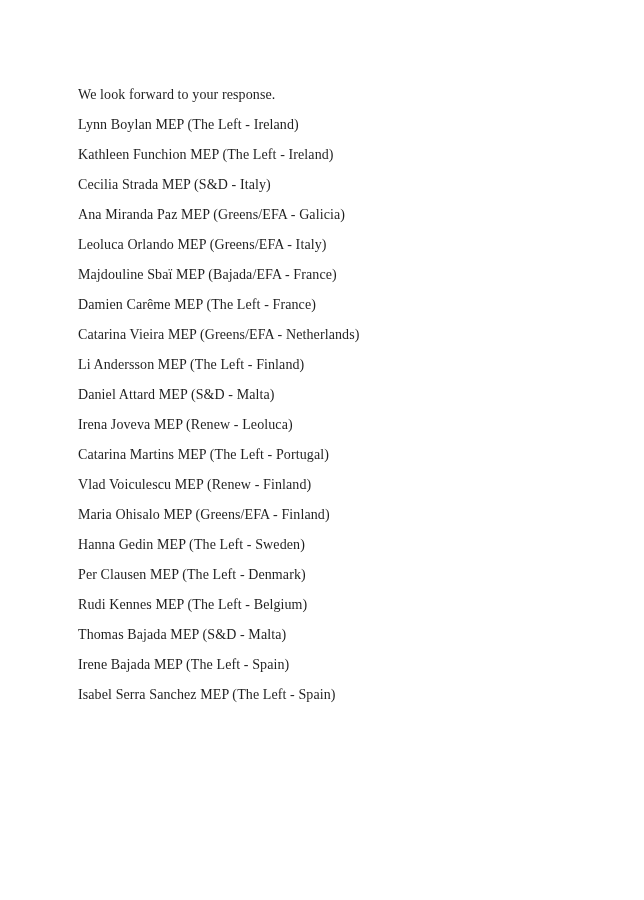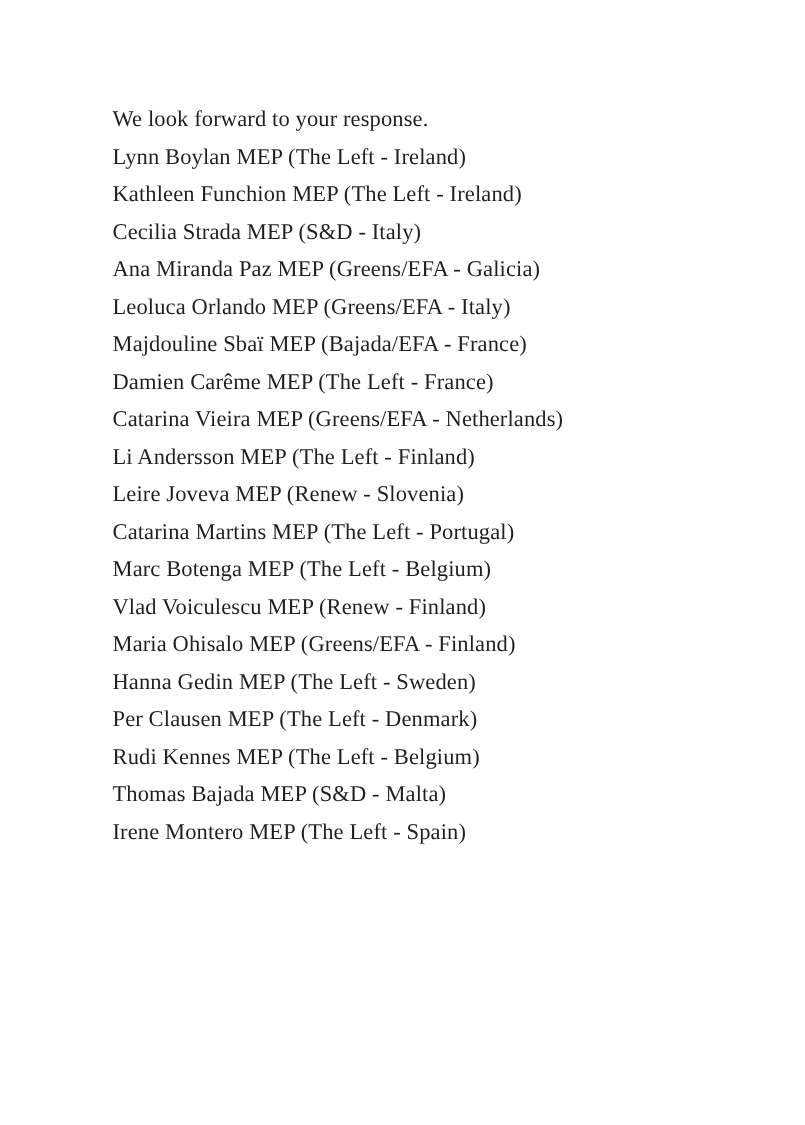--- a/index.html
+++ b/index.html
@@ -14,45 +14,46 @@
     font-family: "Liberation Serif", "DejaVu Serif", serif;
   }
   .page {
     box-sizing: border-box;
     width: 644px;
     height: 900px;
     background: #ffffff;
     padding: 87px 60px 0 78px;
   }
   .line {
-    margin: 0 0 14px 12px;
-    font-size: 18px;
+    margin: 0 0 14px 0;
+    font-size: 14px;
     line-height: 16px;
     color: #1f1f1f;
     letter-spacing: 0.1px;
     white-space: nowrap;
   }
 </style>
 </head>
 <body>
 
 <div class="page">
   <p class="line">We look forward to your response.</p>
   <p class="line">Lynn Boylan MEP (The Left - Ireland)</p>
   <p class="line">Kathleen Funchion MEP (The Left - Ireland)</p>
   <p class="line">Cecilia Strada MEP (S&amp;D - Italy)</p>
   <p class="line">Ana Miranda Paz MEP (Greens/EFA - Galicia)</p>
   <p class="line">Leoluca Orlando MEP (Greens/EFA - Italy)</p>
   <p class="line">Majdouline Sbaï MEP (Bajada/EFA - France)</p>
   <p class="line">Damien Carême MEP (The Left - France)</p>
   <p class="line">Catarina Vieira MEP (Greens/EFA - Netherlands)</p>
   <p class="line">Li Andersson MEP (The Left - Finland)</p>
-  <p class="line">Leire Joveva MEP (Renew - Slovenia)</p>
+  <p class="line">Daniel Attard MEP (S&amp;D - Malta)</p>
+  <p class="line">Irena Joveva MEP (Renew - Leoluca)</p>
   <p class="line">Catarina Martins MEP (The Left - Portugal)</p>
-  <p class="line">Marc Botenga MEP (The Left - Belgium)</p>
   <p class="line">Vlad Voiculescu MEP (Renew - Finland)</p>
   <p class="line">Maria Ohisalo MEP (Greens/EFA - Finland)</p>
   <p class="line">Hanna Gedin MEP (The Left - Sweden)</p>
   <p class="line">Per Clausen MEP (The Left - Denmark)</p>
   <p class="line">Rudi Kennes MEP (The Left - Belgium)</p>
   <p class="line">Thomas Bajada MEP (S&amp;D - Malta)</p>
-  <p class="line">Irene Montero MEP (The Left - Spain)</p>
+  <p class="line">Irene Bajada MEP (The Left - Spain)</p>
+  <p class="line">Isabel Serra Sanchez MEP (The Left - Spain)</p>
 </div>
 
 </body></html>

